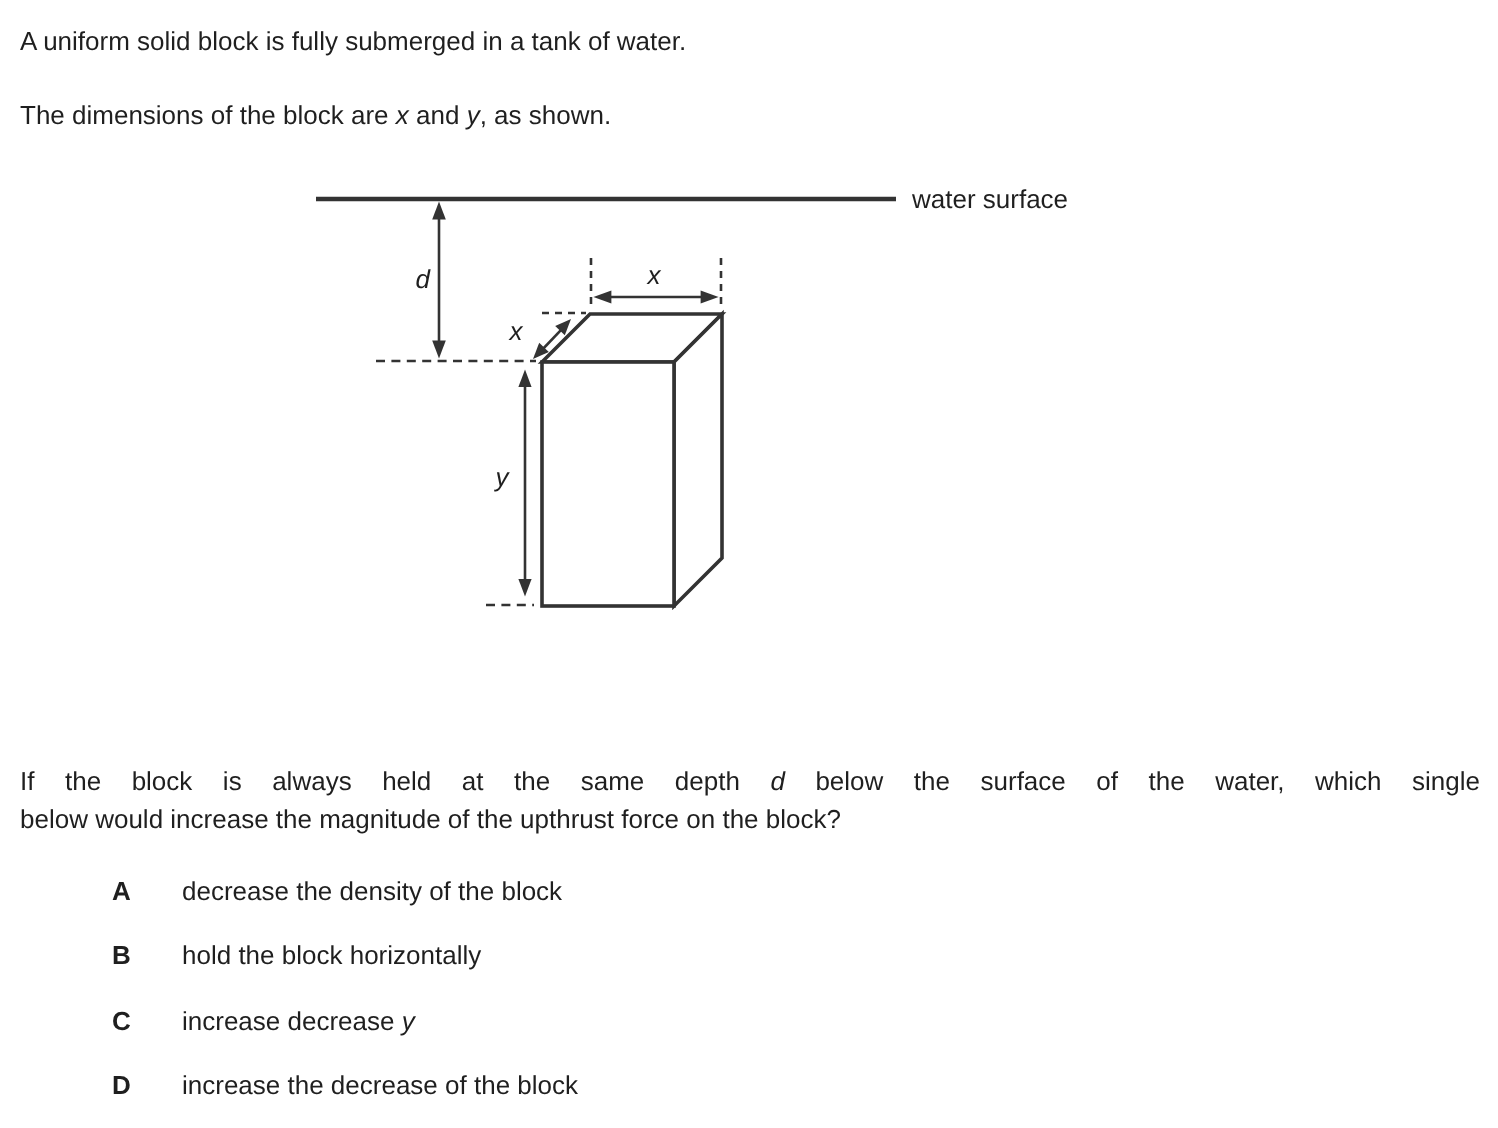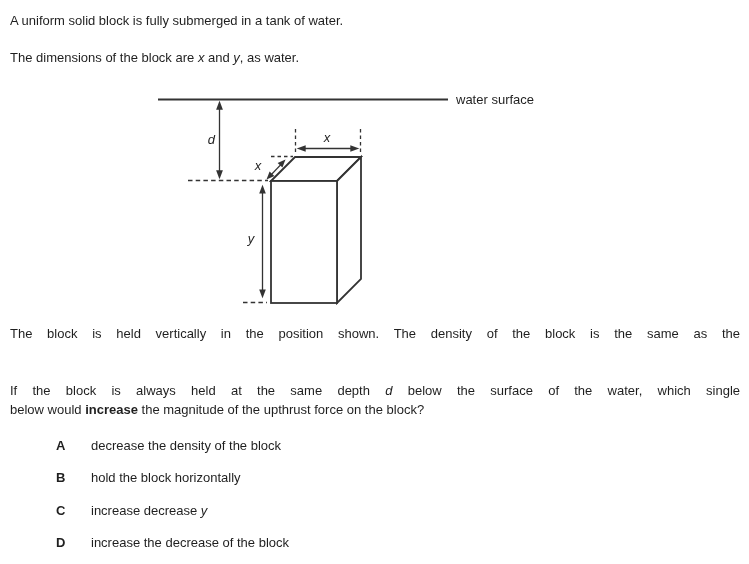--- a/index.html
+++ b/index.html
@@ -1,39 +1,39 @@
 <!DOCTYPE html>
 <html><head>
 <meta charset="utf-8">
 <style>
   html,body{margin:0;padding:0;background:#ffffff;}
   body{width:749px;height:564px;position:relative;overflow:hidden;
        font-family:"Liberation Sans",sans-serif;font-size:13px;line-height:19px;color:#1f1f1f;}
   .para{position:absolute;left:10px;width:730px;}
   .jline{text-align:justify;text-align-last:justify;}
   .it{font-style:italic;}
-  .b{font-weight:bold;text-align:center;}
+  .b{font-weight:normal;text-align:center;}
   .option{position:absolute;left:8px;width:720px;white-space:nowrap;margin-left:48px;}
   .opt-letter{display:inline-block;width:35px;font-weight:bold;}
   svg{position:absolute;left:0;top:85px;}
   svg line{stroke:#333333;fill:none;stroke-width:1.3;}
   svg .thick{stroke-width:2.2;}
   svg .dash{stroke-dasharray:4.5 3.2;}
   svg .dash2{stroke-dasharray:3.5 3;}
   svg .face{fill:#ffffff;stroke:#333333;stroke-width:1.8;stroke-linejoin:miter;}
   svg polygon.ah{fill:#333333;stroke:none;}
   svg text{font-family:"Liberation Sans",sans-serif;font-size:13px;fill:#1f1f1f;}
   svg text.it{font-style:italic;}
 </style>
 </head>
 <body>
 
 <div class="para" style="top:11px">A uniform solid block is fully submerged in a tank of water.</div>
 
-<div class="para" style="top:48px"><span>The dimensions of the block are </span><span class="it">x</span><span> and </span><span class="it">y</span><span>, as water.</span></div>
+<div class="para" style="top:48px"><span>The dimensions of the block are </span><span class="it">x</span><span> and </span><span class="it">y</span><span>, as shown.</span></div>
 
 <svg width="749" height="225" viewBox="0 85 749 225" xmlns="http://www.w3.org/2000/svg">
 
   <line class="thick" x1="158" y1="99.5" x2="448" y2="99.5"></line>
   <text x="456" y="104">water surface</text>
 
   <g>
     <line x1="219.5" y1="107" x2="219.5" y2="173"></line>
     <polygon class="ah" points="219.5,100.8 216.1,109.8 222.9,109.8"></polygon>
     <polygon class="ah" points="219.5,179.2 216.1,170.2 222.9,170.2"></polygon>
@@ -71,21 +71,20 @@
     <line x1="262.5" y1="191" x2="262.5" y2="292"></line>
     <polygon class="ah" points="262.5,184.7 259.2,193.5 265.8,193.5"></polygon>
     <polygon class="ah" points="262.5,298.3 259.2,289.5 265.8,289.5"></polygon>
   </g>
   <text class="it" x="251" y="243" text-anchor="middle">y</text>
 
   <line class="dash" x1="243" y1="302.5" x2="267" y2="302.5"></line>
 </svg>
 
 <div class="para" style="top:324px">
-  <div class="jline">The block is held vertically in the position shown. The density of the block is the same as the</div>
 </div>
 
 <div class="para" style="top:381px">
   <div class="jline"><span>If the block is always held at the same depth </span><span class="it">d</span><span> below the surface of the water, which single</span></div>
   <div><span>below would </span><span class="b">increase</span><span> the magnitude of the upthrust force on the block?</span></div>
 </div>
 
 <div class="option" style="top:436px">
   <span class="opt-letter">A</span><span><span>decrease the density of the block</span><span class="it"></span></span>
 </div>

